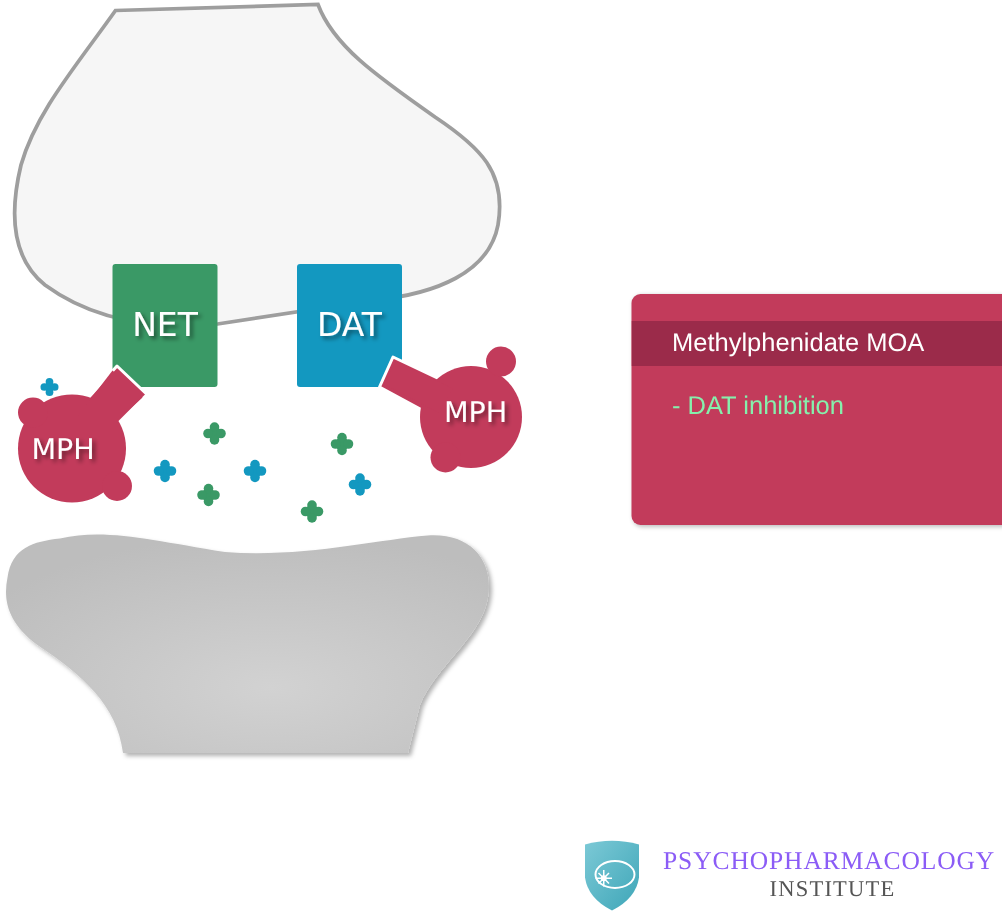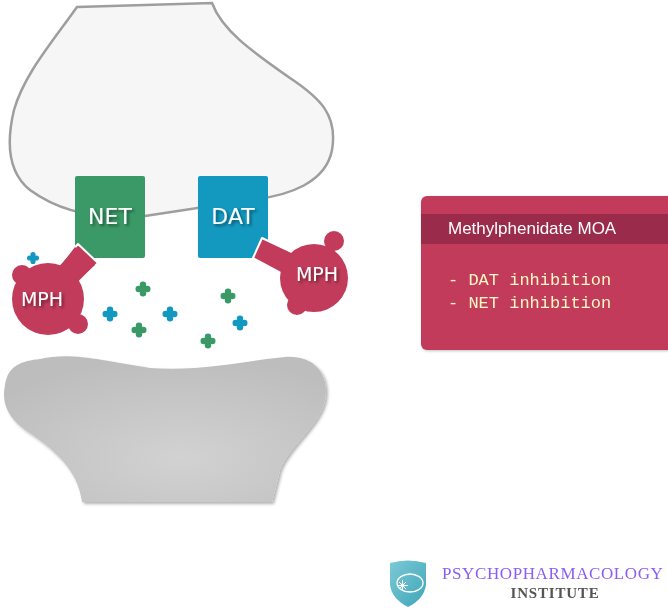--- a/index.html
+++ b/index.html
@@ -11,26 +11,26 @@
     position: absolute; left: 401px; top: 196px; width: 252px; height: 154px;
     background: #c23b5b; border-radius: 6px; box-shadow: 1px 1px 3px rgba(0,0,0,0.25);
     overflow: hidden;
     margin-left: 20px;
   }
   .moa-header {
     position: absolute; left: 0; top: 18px; width: 100%; height: 30px;
     background: #9b2b4a; color: #fff; font-size: 17px; line-height: 30px;
     box-sizing: border-box; padding-left: 27px;
   }
-  .moa-list { position: absolute; left: 27px; top: 73px; color: #fef9c3; font-size: 17px; line-height: 23px; font-family: Liberation Mono, monospace; }
+  .moa-list { position: absolute; left: 27px; top: 63px; color: #86efac; font-size: 17px; line-height: 23px; }
   .moa-list div { white-space: nowrap; }
   .logo { position: absolute; left: 386px; top: 559px; width: 282px; height: 50px; }
   .logo-shield { position: absolute; left: 0; top: 0; }
   .logo-line1 { position: absolute; left: 56px; top: 5px; font-family: "Liberation Serif", serif; font-size: 17px; color: #8b5cf6; letter-spacing: 0.6px; white-space: nowrap; }
-  .logo-line2 { position: absolute; left: 0; top: 26px; width: 282px; padding-left: 56px; box-sizing: border-box; text-align: center; font-family: "Liberation Serif", serif; font-size: 15px; color: #555; letter-spacing: 0.8px; font-weight: bold; }
+  .logo-line2 { position: absolute; left: 0; top: 26px; width: 282px; padding-left: 56px; box-sizing: border-box; text-align: center; font-family: "Liberation Serif", serif; font-size: 15px; color: #555; letter-spacing: 0.8px; }
 </style>
 </head>
 <body>
 
 <svg id="diagram" width="668" height="609" viewBox="0 0 668 609">
   <defs>
     <radialGradient id="postGrad" cx="0.55" cy="0.7" r="0.7">
       <stop offset="0" stop-color="#d2d2d2"></stop>
       <stop offset="1" stop-color="#bdbdbd"></stop>
     </radialGradient>
@@ -130,21 +130,20 @@
       <circle cx="208" cy="345.32" r="3.2" fill="#3a9966"></circle>
       <circle cx="203.68" cy="341" r="3.2" fill="#3a9966"></circle>
       <circle cx="212.32" cy="341" r="3.2" fill="#3a9966"></circle>
     </g>
 </svg>
 
 <div class="moa-box">
   <div class="moa-header">Methylphenidate MOA</div>
   <div class="moa-list">
     <div>- DAT inhibition</div>
-    <div>- NET inhibition</div>
   </div>
 </div>
 
 <div class="logo">
   <svg class="logo-shield" width="44" height="50" viewBox="0 0 44 50">
     <defs>
       <linearGradient id="shieldGrad" x1="0" y1="0" x2="1" y2="1">
         <stop offset="0" stop-color="#7cc9d6"></stop>
         <stop offset="1" stop-color="#3ea6b8"></stop>
       </linearGradient>

